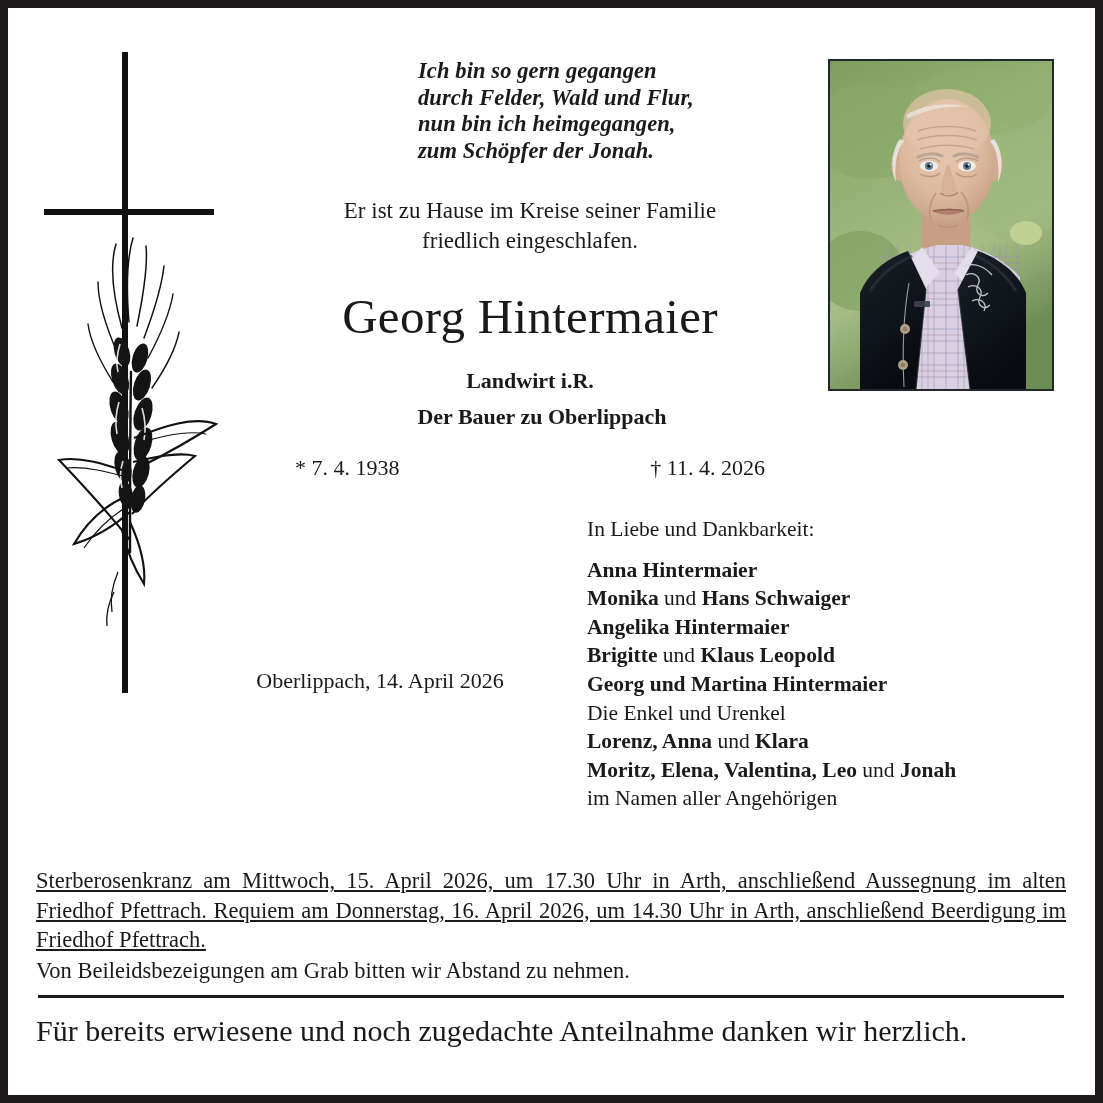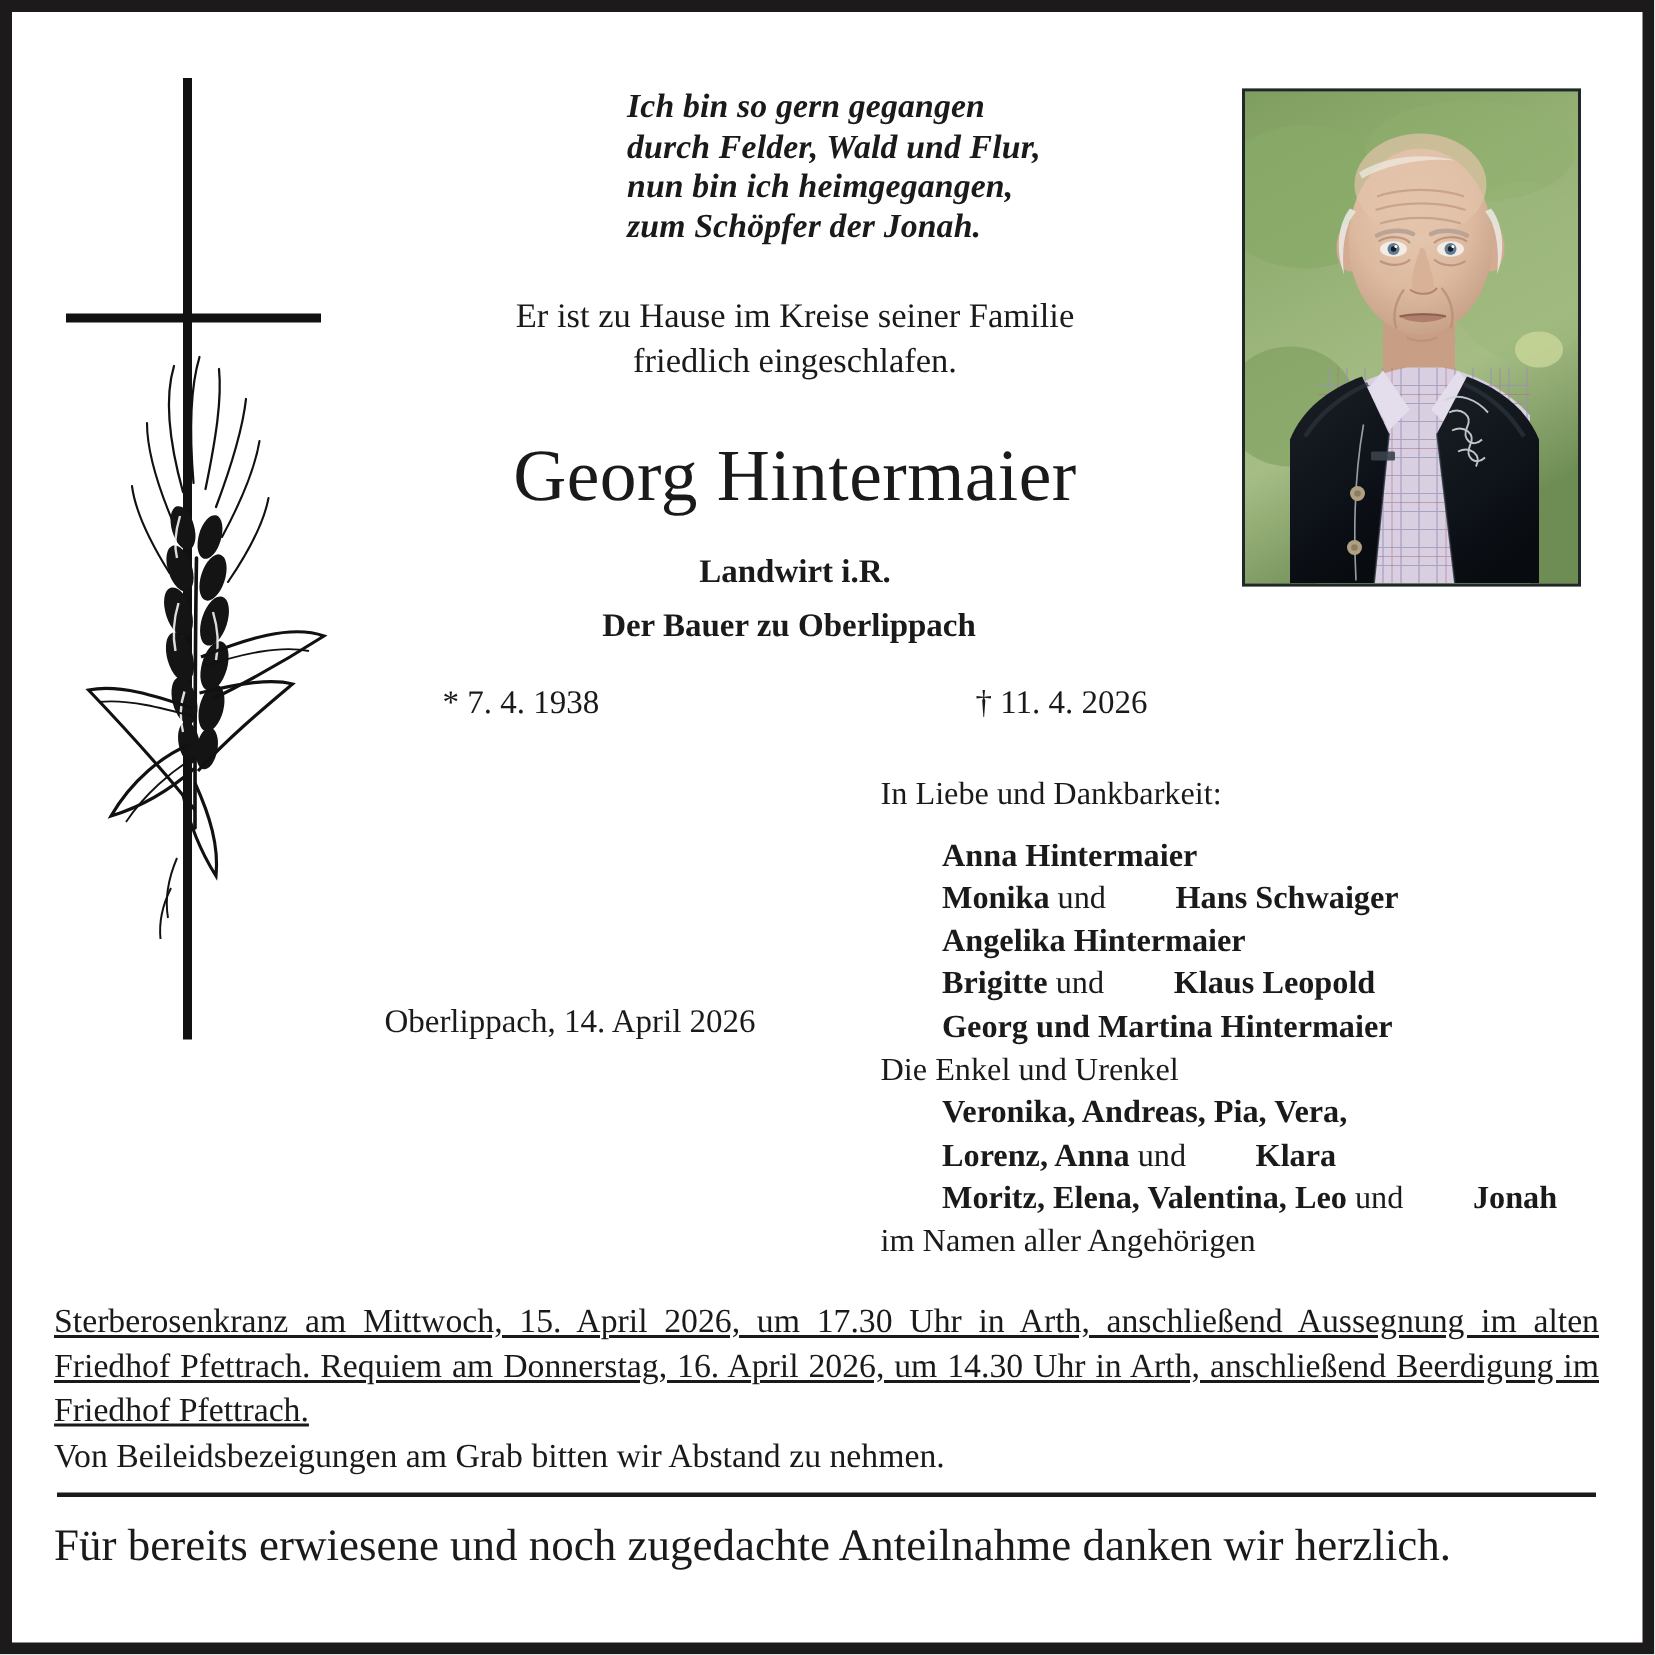--- a/index.html
+++ b/index.html
@@ -100,21 +100,21 @@
     left: 240px;
     top: 368px;
     width: 580px;
     text-align: center;
     font-size: 22px;
     font-weight: bold;
   }
 
   .epithet {
     position: absolute;
-    left: 236px;
+    left: 252px;
     top: 404px;
     width: 580px;
     text-align: center;
     font-size: 22px;
     font-weight: bold;
   }
 
   .dates {
     position: absolute;
     left: 240px;
@@ -132,21 +132,21 @@
   .family {
     position: absolute;
     left: 587px;
     top: 515px;
     width: 480px;
     font-size: 21.5px;
     line-height: 28.6px;
   }
   .family .heading { margin-bottom: 12px; }
   .family .row { white-space: nowrap; }
-  .family b { font-weight: bold; margin-left: 41px; }
+  .family b { font-weight: bold; }
 
   
   .place-date {
     position: absolute;
     left: 190px;
     top: 668px;
     width: 380px;
     text-align: center;
     font-size: 22px;
   }
@@ -434,21 +434,20 @@
 
   <div class="family">
     <div class="heading">In Liebe und Dankbarkeit:</div>
     <div id="family-rows">
         <div class="row"><b>Anna Hintermaier</b></div>
         <div class="row"><b>Monika</b><span> und </span><b>Hans Schwaiger</b></div>
         <div class="row"><b>Angelika Hintermaier</b></div>
         <div class="row"><b>Brigitte</b><span> und </span><b>Klaus Leopold</b></div>
         <div class="row"><b>Georg und Martina Hintermaier</b></div>
         <div class="row"><span>Die Enkel und Urenkel</span></div>
-        <div class="row"><b>Veronika, Andreas, Pia, Vera,</b></div>
         <div class="row"><b>Lorenz, Anna</b><span> und </span><b>Klara</b></div>
         <div class="row"><b>Moritz, Elena, Valentina, Leo</b><span> und </span><b>Jonah</b></div>
         <div class="row"><span>im Namen aller Angehörigen</span></div>
       </div>
   </div>
 
   <div class="place-date">Oberlippach, 14. April 2026</div>
 
   <div class="funeral">Sterberosenkranz am Mittwoch, 15. April 2026, um 17.30 Uhr in Arth, anschließend Aussegnung im alten Friedhof Pfettrach. Requiem am Donnerstag, 16. April 2026, um 14.30 Uhr in Arth, anschließend Beerdigung im Friedhof Pfettrach.</div>
   <div class="no-condolence">Von Beileidsbezeigungen am Grab bitten wir Abstand zu nehmen.</div>

